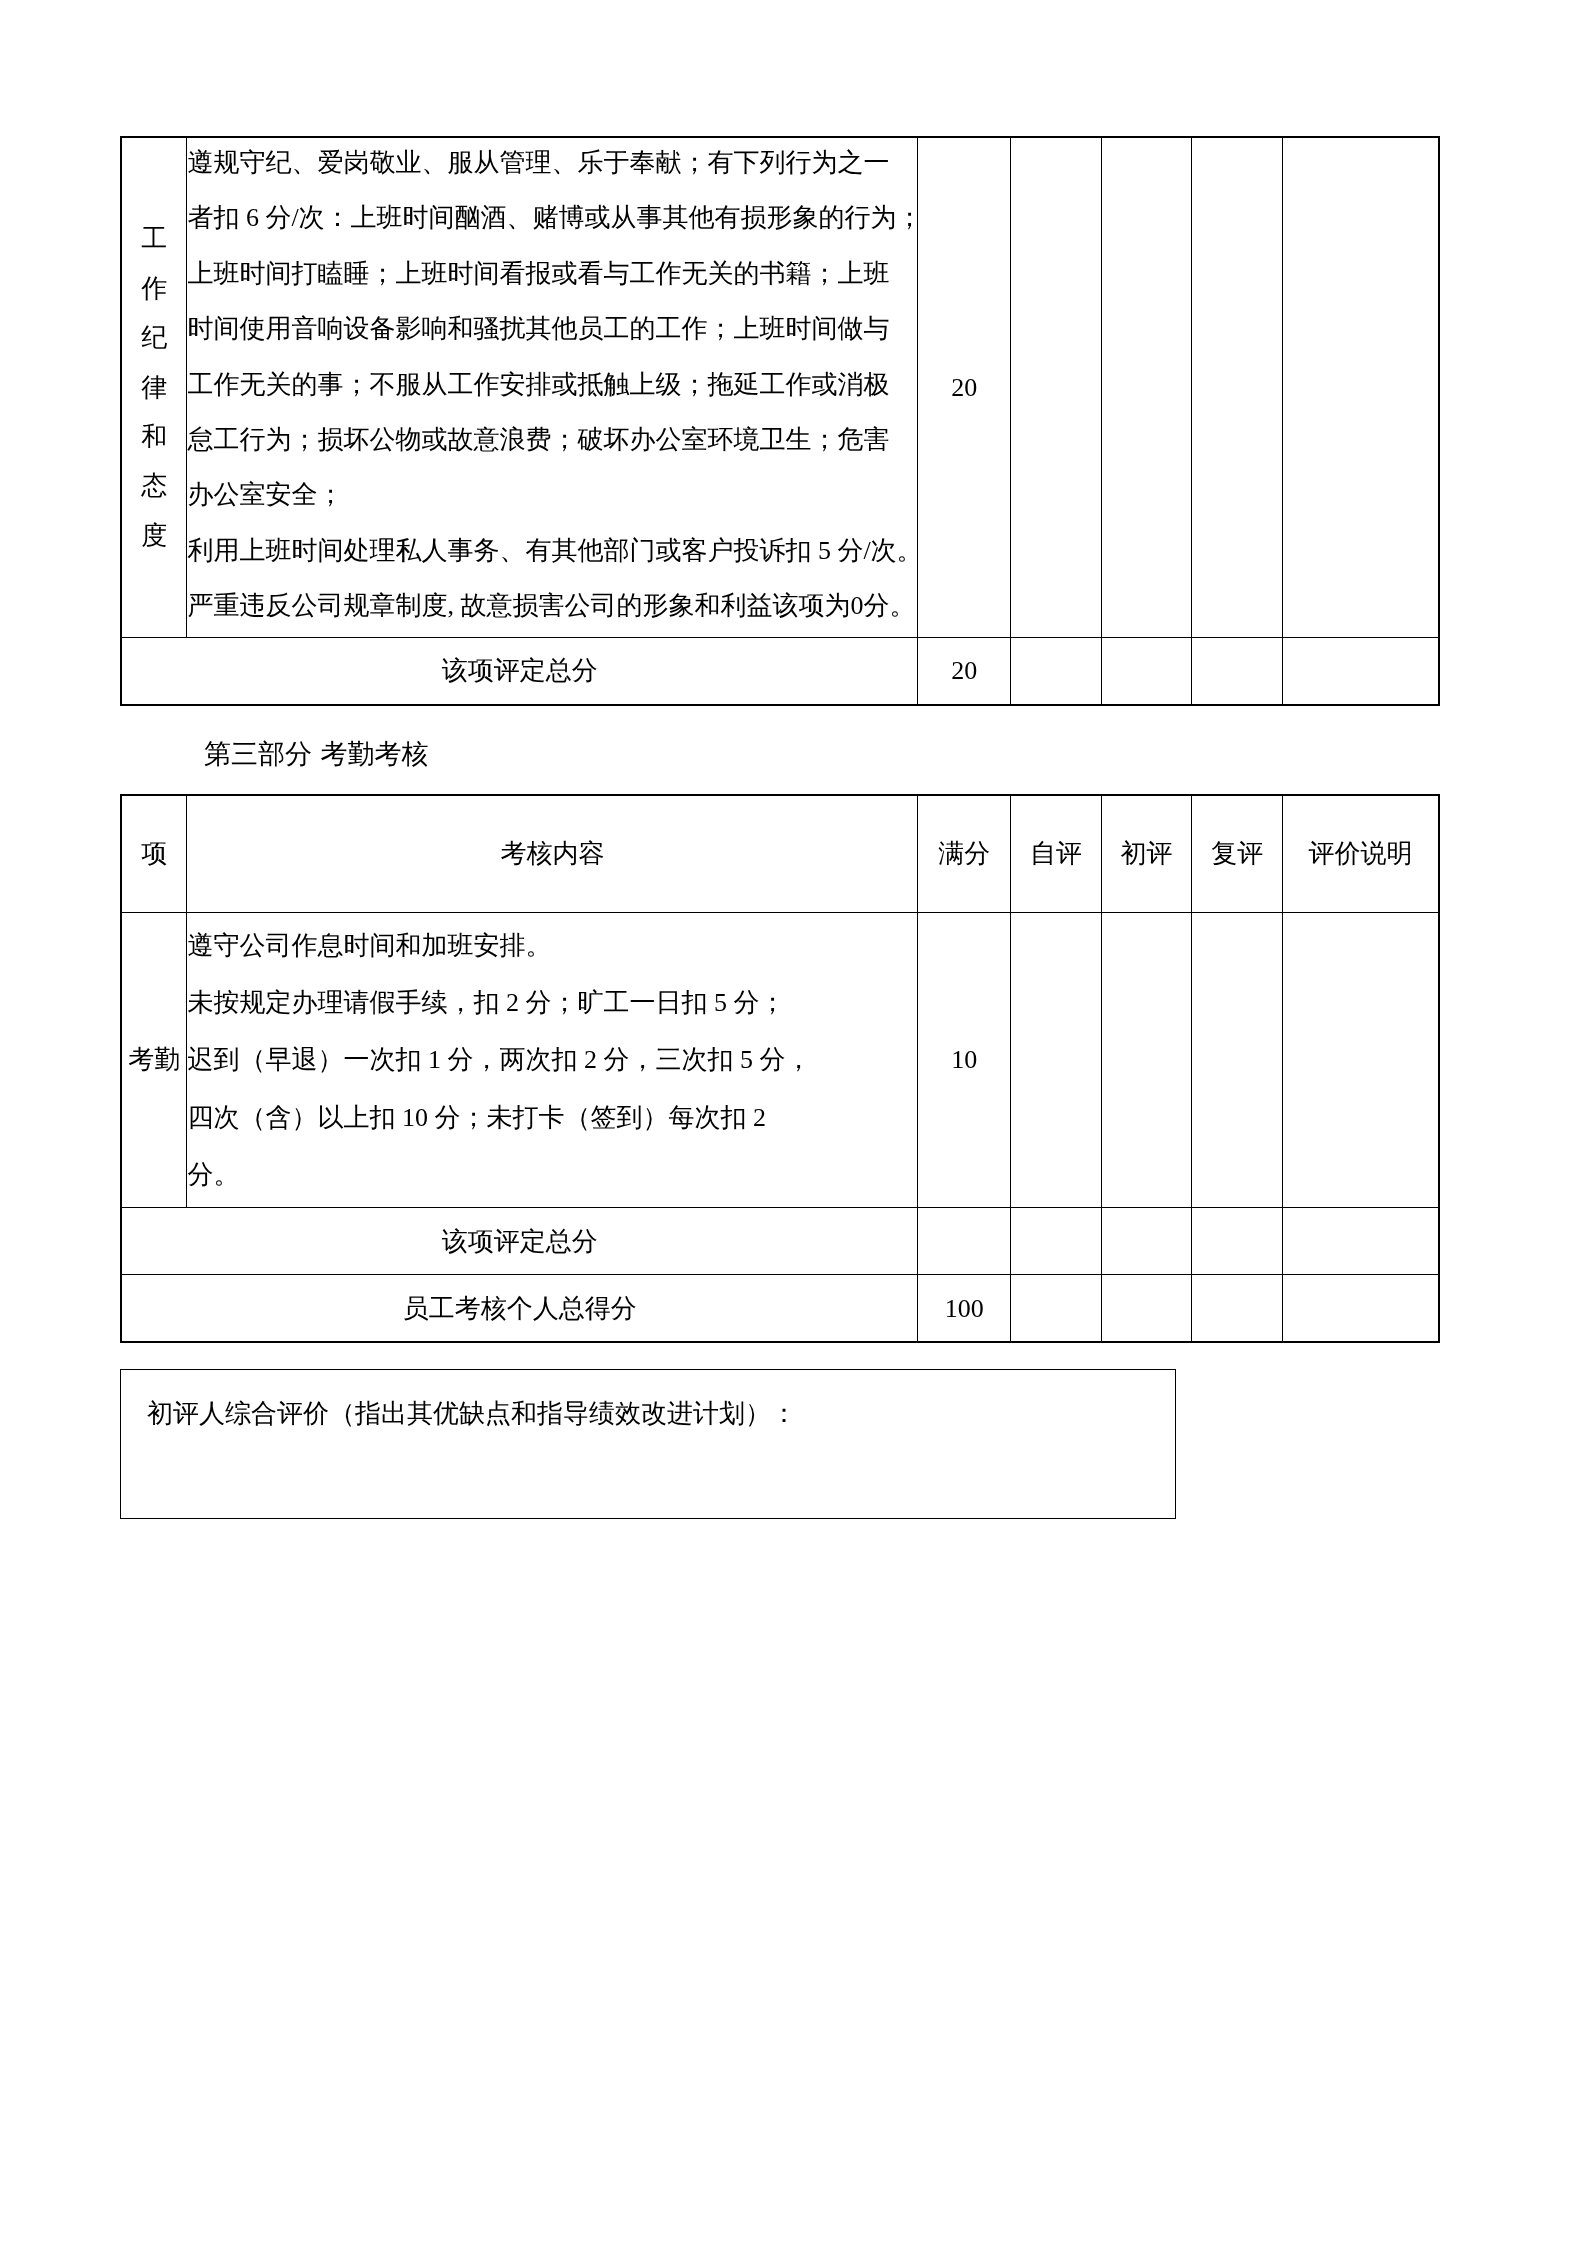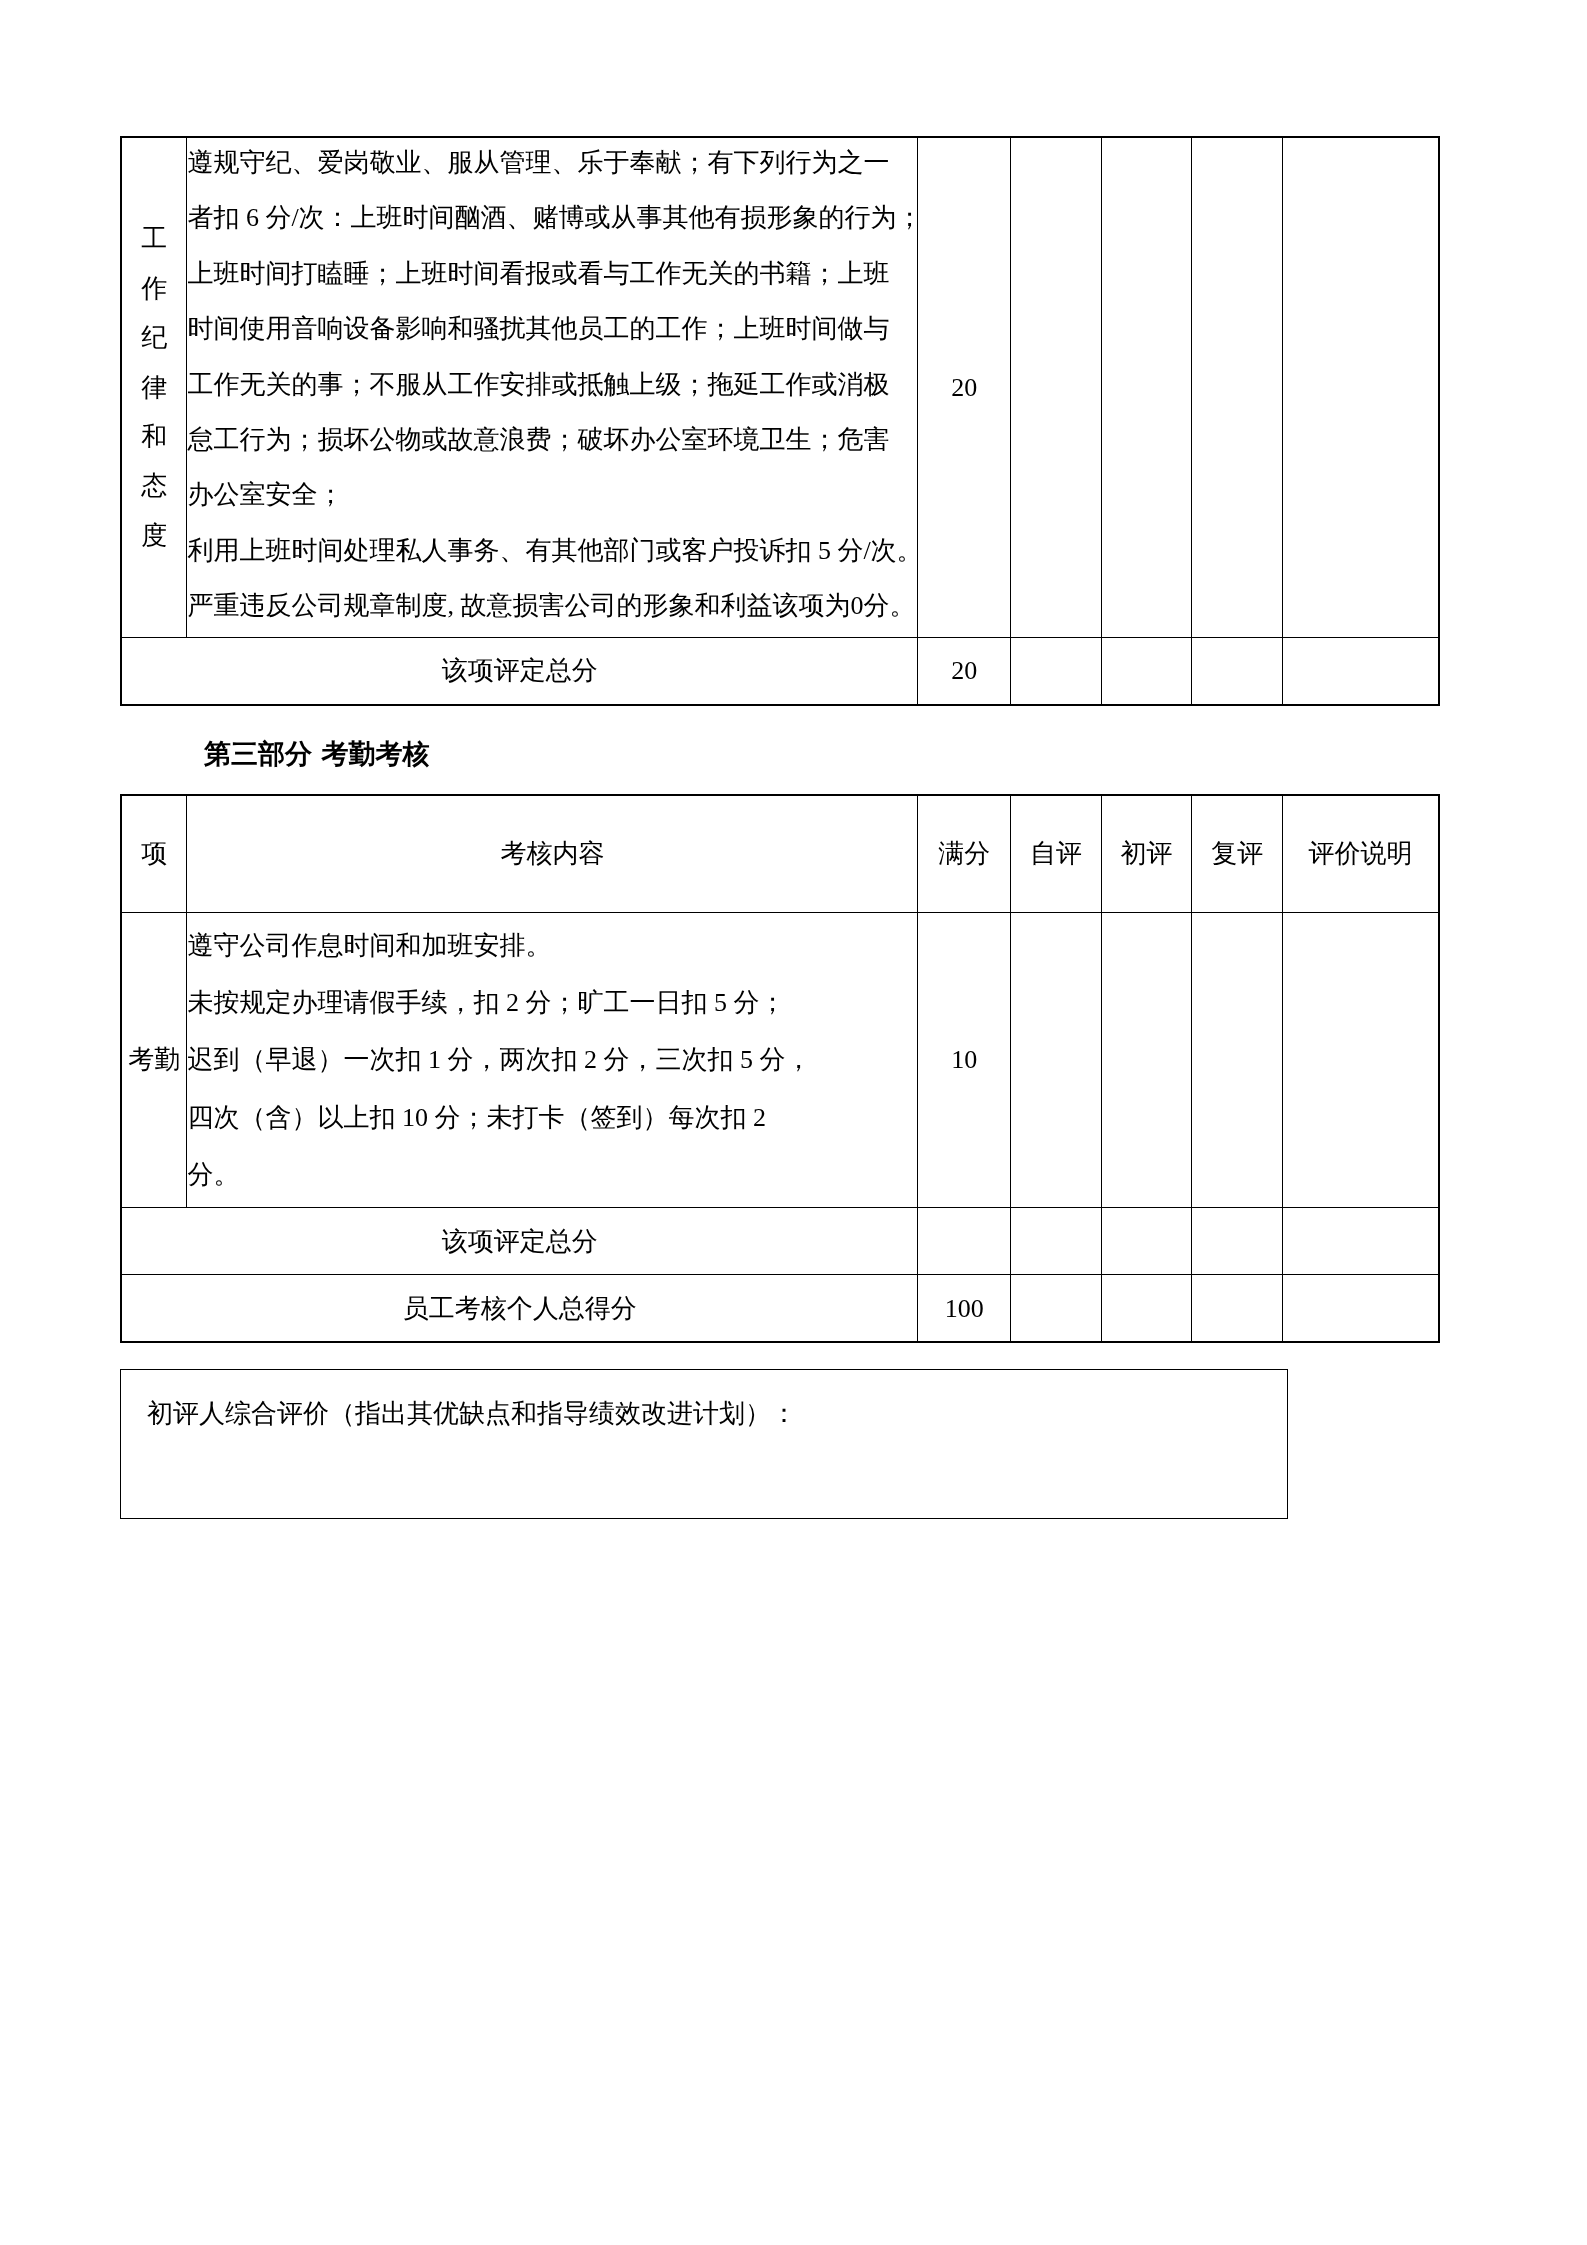--- a/index.html
+++ b/index.html
@@ -75,21 +75,21 @@
     height: 66px;
     text-align: center;
   }
   .total-label {
     padding-left: 26px;
     font-size: 26px;
   }
 
   .section-heading {
     font-family: "DejaVu Sans", "Liberation Sans", sans-serif;
-    font-weight: bold;
+    font-weight: normal;
     font-size: 27px;
     margin: 30px 0 22px 84px;
   }
 
   .sub-heading {
     font-family: "DejaVu Sans", "Liberation Sans", sans-serif;
     font-weight: bold;
     font-size: 30px;
     margin: 46px 0 22px 84px;
   }
@@ -104,21 +104,21 @@
     padding: 20px 22px 20px 26px;
     font-size: 26px;
     line-height: 2.3;
   }
   .attendance-body p {
     margin: 8px 0 8px 0;
   }
 
   .feedback-box {
     margin-top: 26px;
-    width: 1168px;
+    width: 1056px;
     height: 150px;
     border: 1px solid #000;
     box-sizing: border-box;
     padding: 26px 0 0 26px;
     font-size: 26px;
   }
 
   .spacer-top { height: 136px; }
 </style>
 </head>

